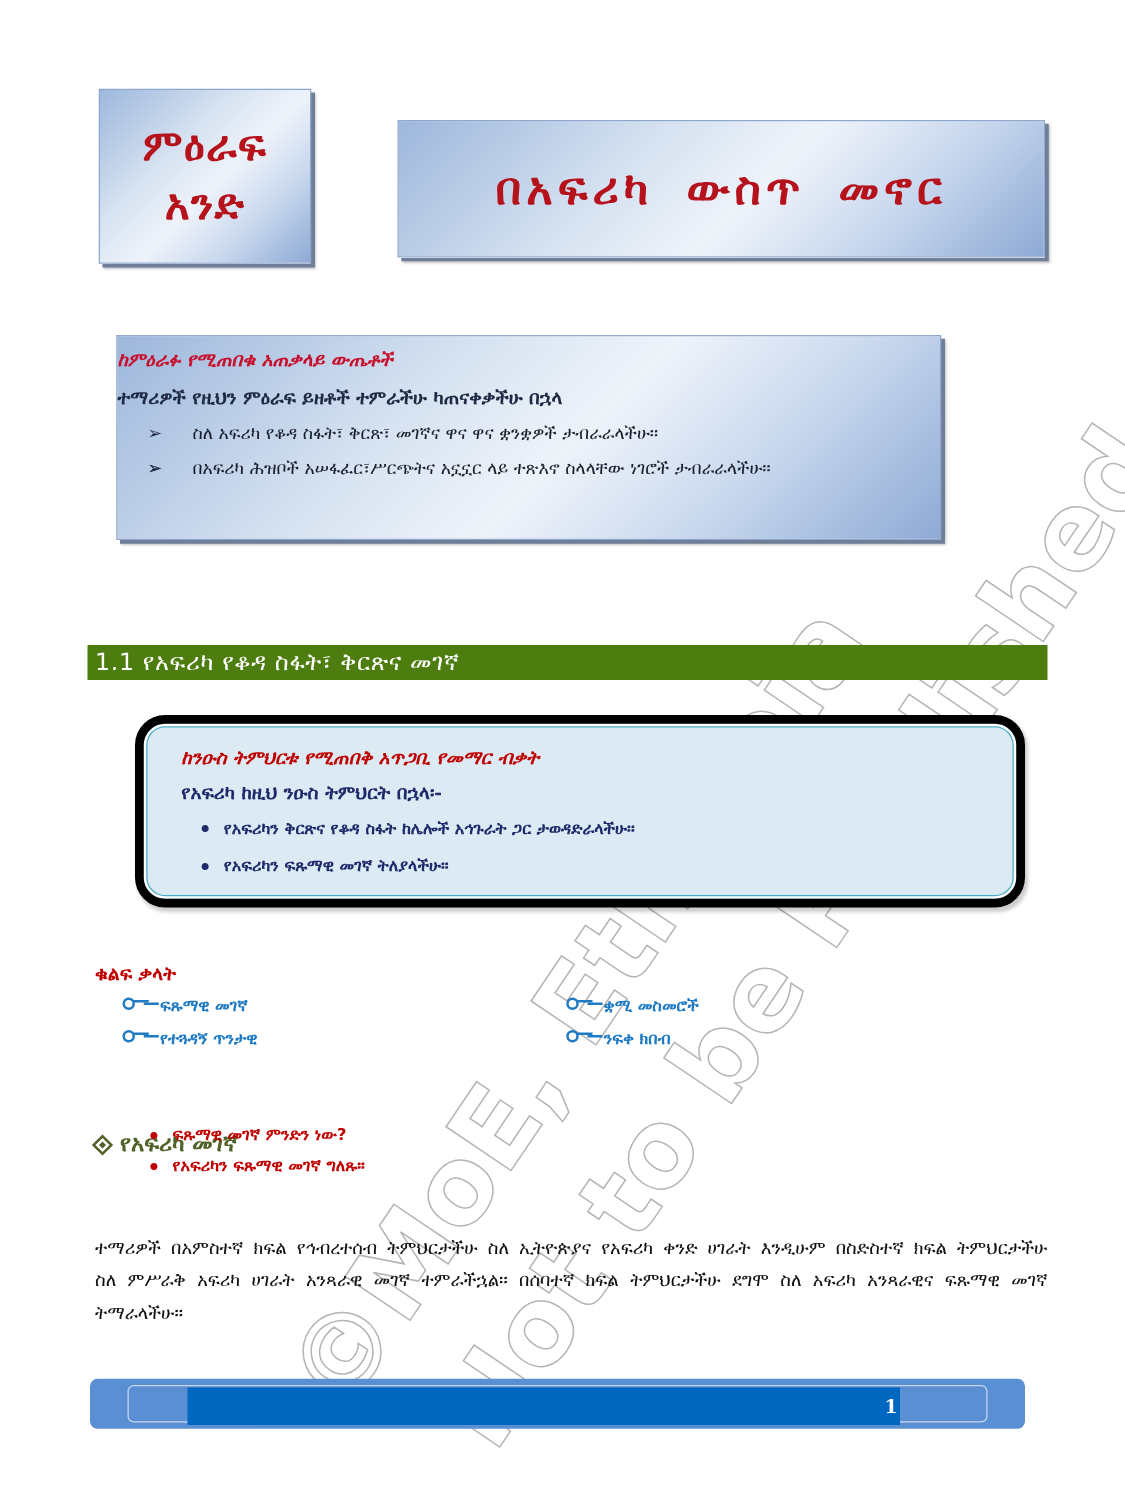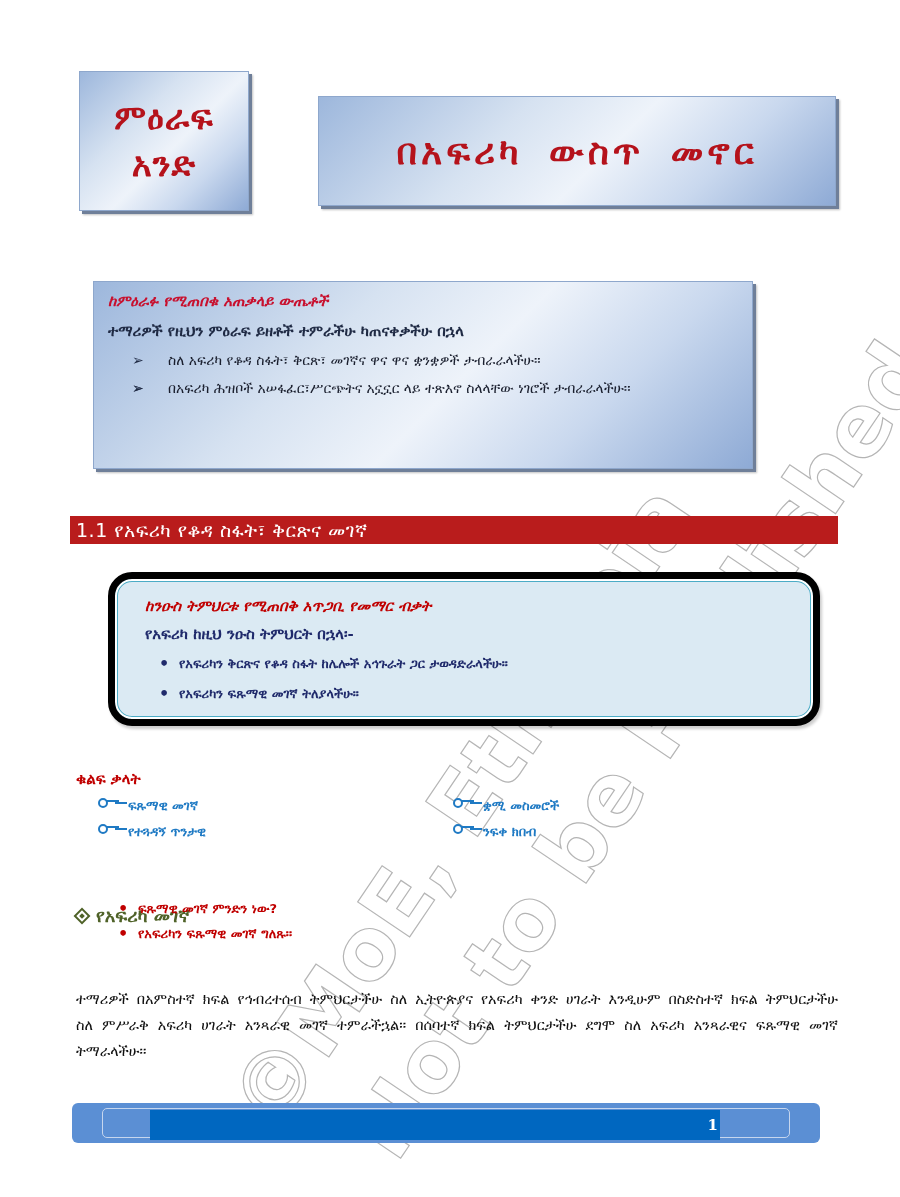--- a/index.html
+++ b/index.html
@@ -25,43 +25,43 @@
     .title-box {
       position: absolute; left: 318px; top: 80px; width: 518px; height: 110px;
       display: flex; align-items: center; justify-content: center; margin-top: 16px;
     }
     .title-box span {
       font-family: "DejaVu Serif", serif; font-weight: bold; color: #b5121b;
       font-size: 36px; letter-spacing: 4px; word-spacing: 10px;
     }
 
     .outcomes-box {
-      position: absolute; left: 93px; top: 281px; width: 660px; height: 188px;
-      padding: 8px 14px;
+      position: absolute; left: 93px; top: 268px; width: 660px; height: 164px;
+      padding: 8px 0;
     }
     .outcomes-title {
       color: #c8102e; font-style: italic; font-weight: bold; font-size: 15px; line-height: 22px;
       font-family: "DejaVu Serif", serif;
     }
     .outcomes-intro {
       color: #1f2a44; font-weight: bold; font-size: 15px; line-height: 30px; margin-top: 4px;
       font-family: "DejaVu Serif", serif;
     }
     .outcomes-list { list-style: none; }
     .outcomes-list li {
       position: relative; padding-left: 60px; font-size: 14px; line-height: 28px; color: #1a1f2e;
       font-family: "DejaVu Serif", serif;
     }
     .outcomes-list li .arrow {
       position: absolute; left: 24px; top: 0; font-size: 14px; color: #1f2a44;
     }
 
     .section-bar {
       position: absolute; left: 70px; top: 516px; width: 768px; height: 28px;
-      background: #b91c1c; display: flex; align-items: center; padding-left: 6px;
+      background: #4d7c0f; display: flex; align-items: center; padding-left: 6px;
     }
     .section-bar span {
       color: #ffffff; font-size: 19px; font-family: "DejaVu Sans", sans-serif; letter-spacing: 0.5px;
     }
 
     .lesson-box {
       position: absolute; left: 108px; top: 572px; width: 712px; height: 154px;
       background: #dbeaf3; border: 7px solid #000000; border-radius: 24px;
       box-shadow: inset 0 0 0 2px #ffffff, inset 0 0 0 3px #4bacc6, 2px 3px 3px rgba(0,0,0,0.2);
       padding: 14px 30px;

